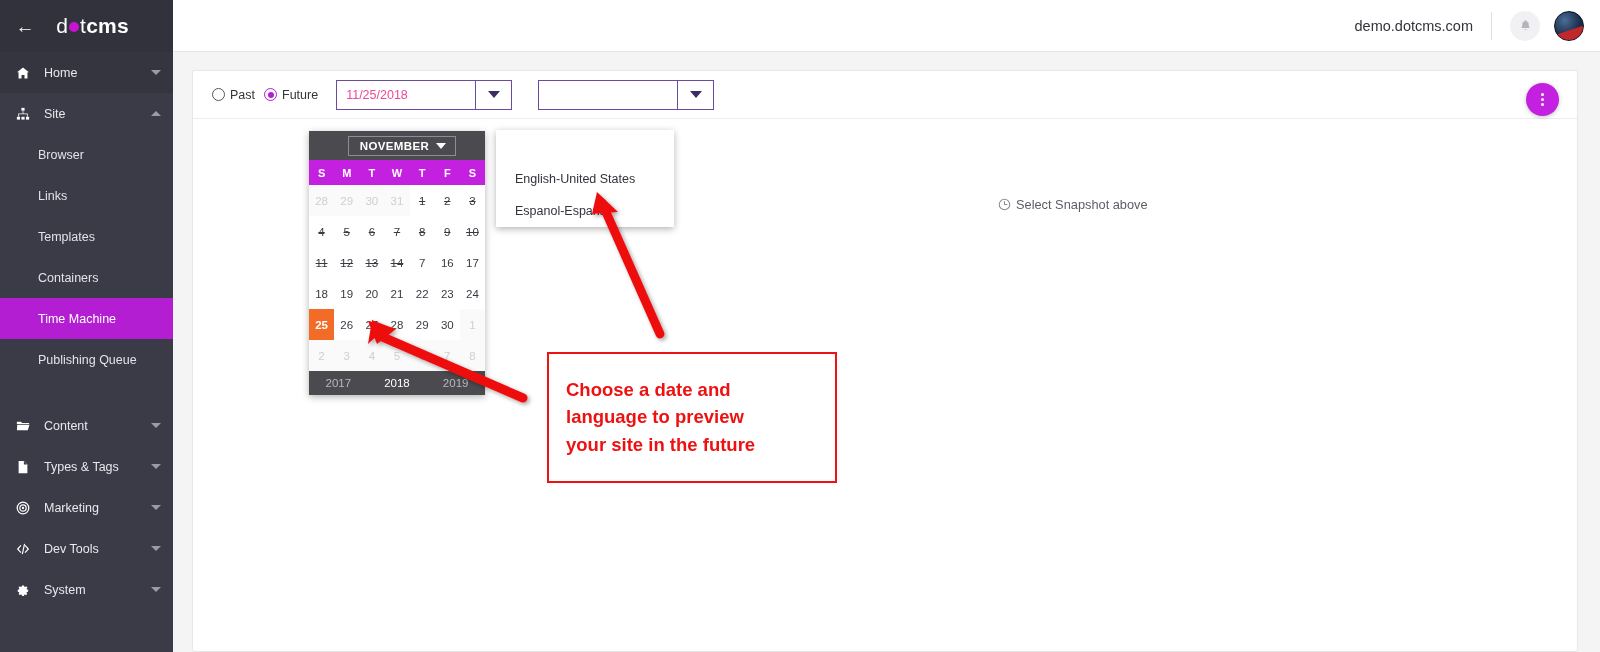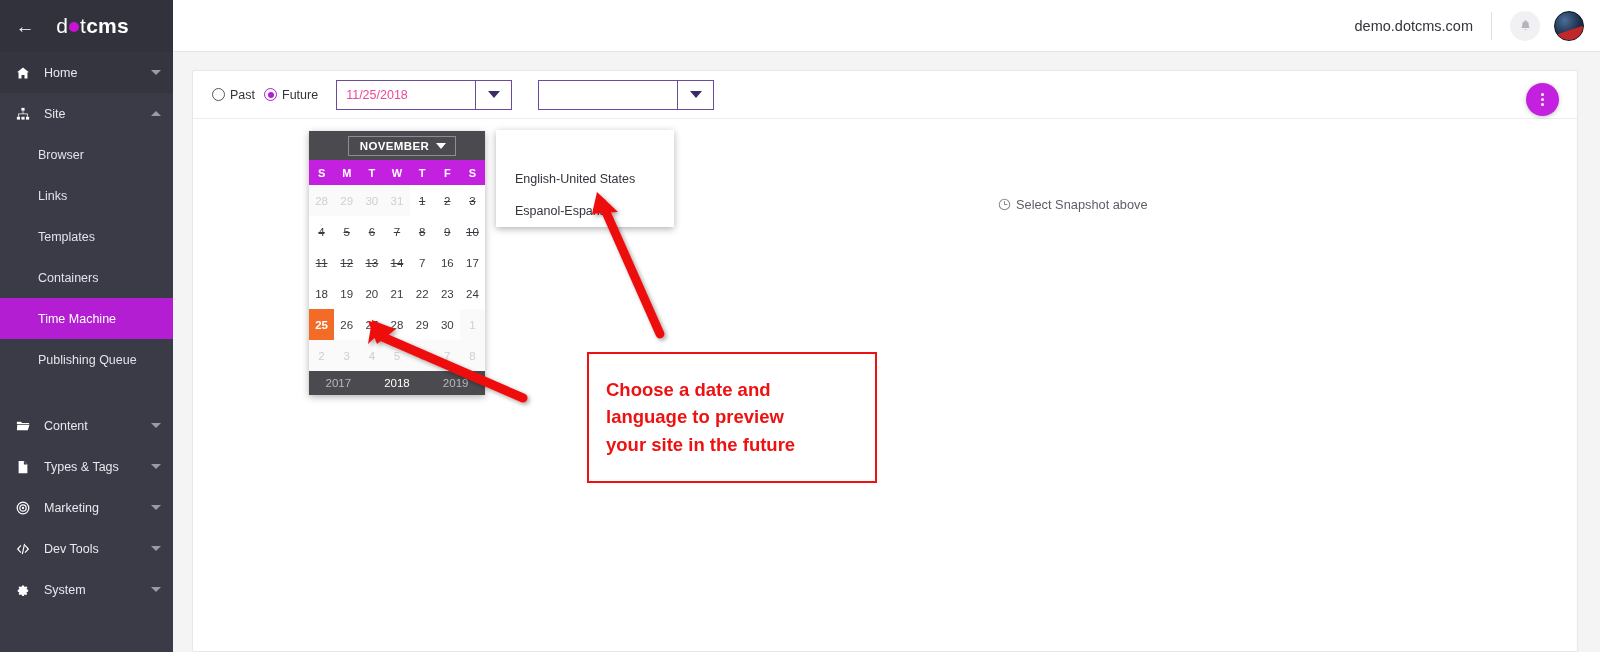--- a/index.html
+++ b/index.html
@@ -225,21 +225,21 @@
   .lang-opt {
     height: 32px; display: flex; align-items: center;
     padding-left: 19px; font-size: 12.5px; color: #33333b; cursor: pointer;
   }
 
   
   .anno-box {
     position: absolute; left: 547px; top: 352px;
     width: 290px; height: 131px;
     border: 2px solid #ee1111; background: #ffffff;
-    z-index: 60; padding: 22px 0 0 17px; margin-left: 40px;
+    z-index: 60; padding: 22px 0 0 17px;
   }
   .anno-text {
     color: #ee1111; font-weight: 700; font-size: 18.5px; line-height: 1.48;
     white-space: pre-line;
   }
   .anno-svg { position: absolute; left:0; top:0; width: 1600px; height: 652px; z-index: 55; pointer-events: none; }
 </style>
 </head>
 <body>
 

